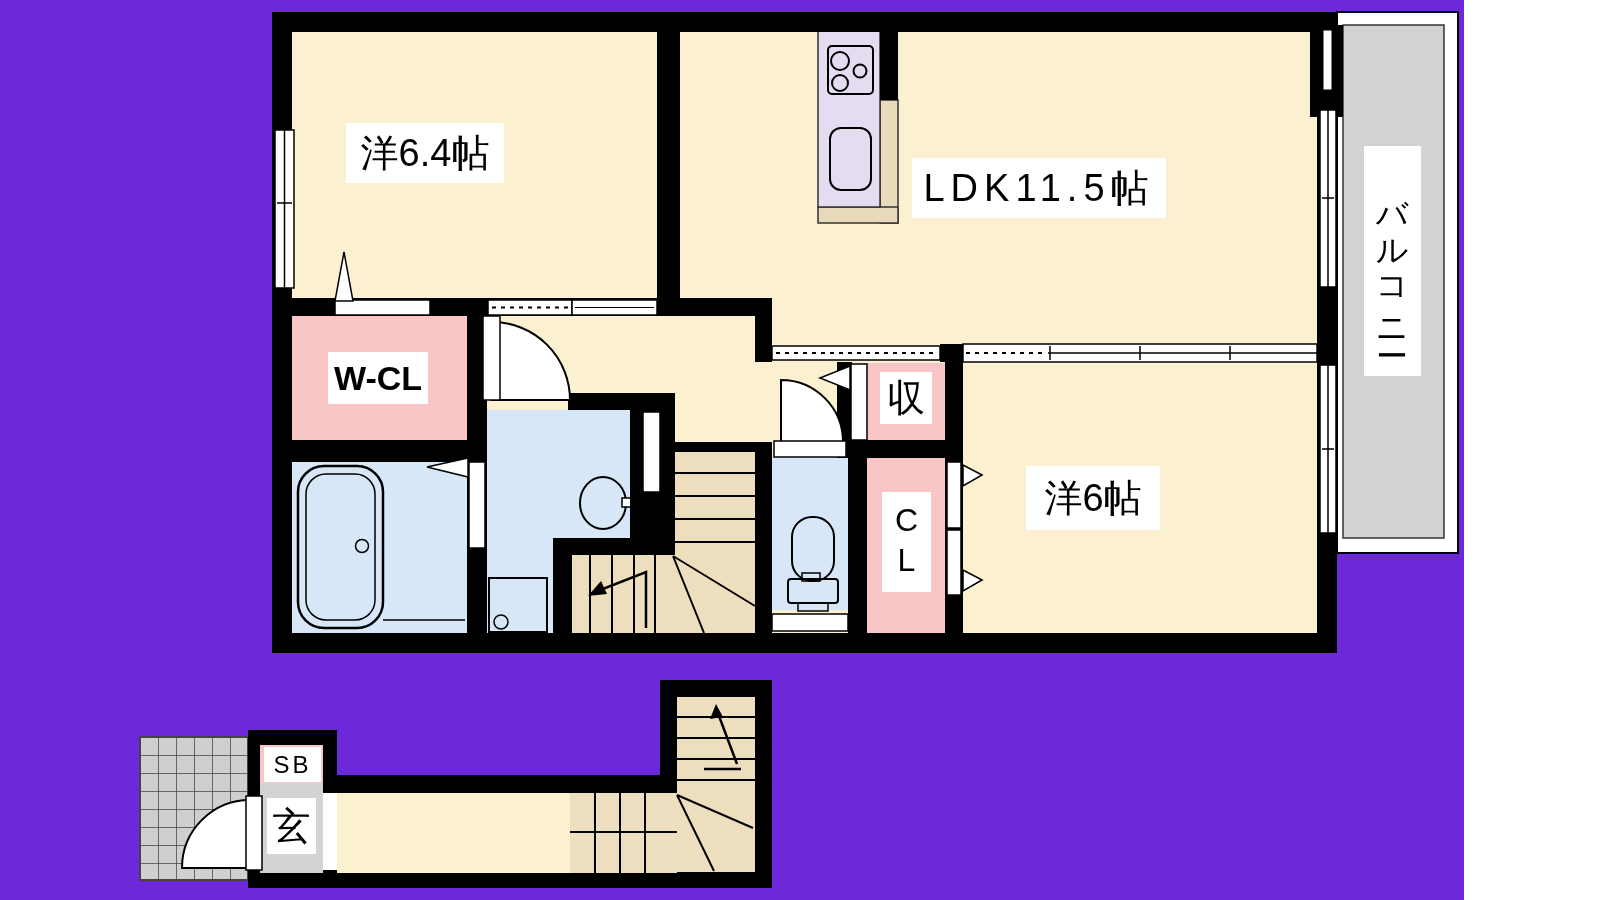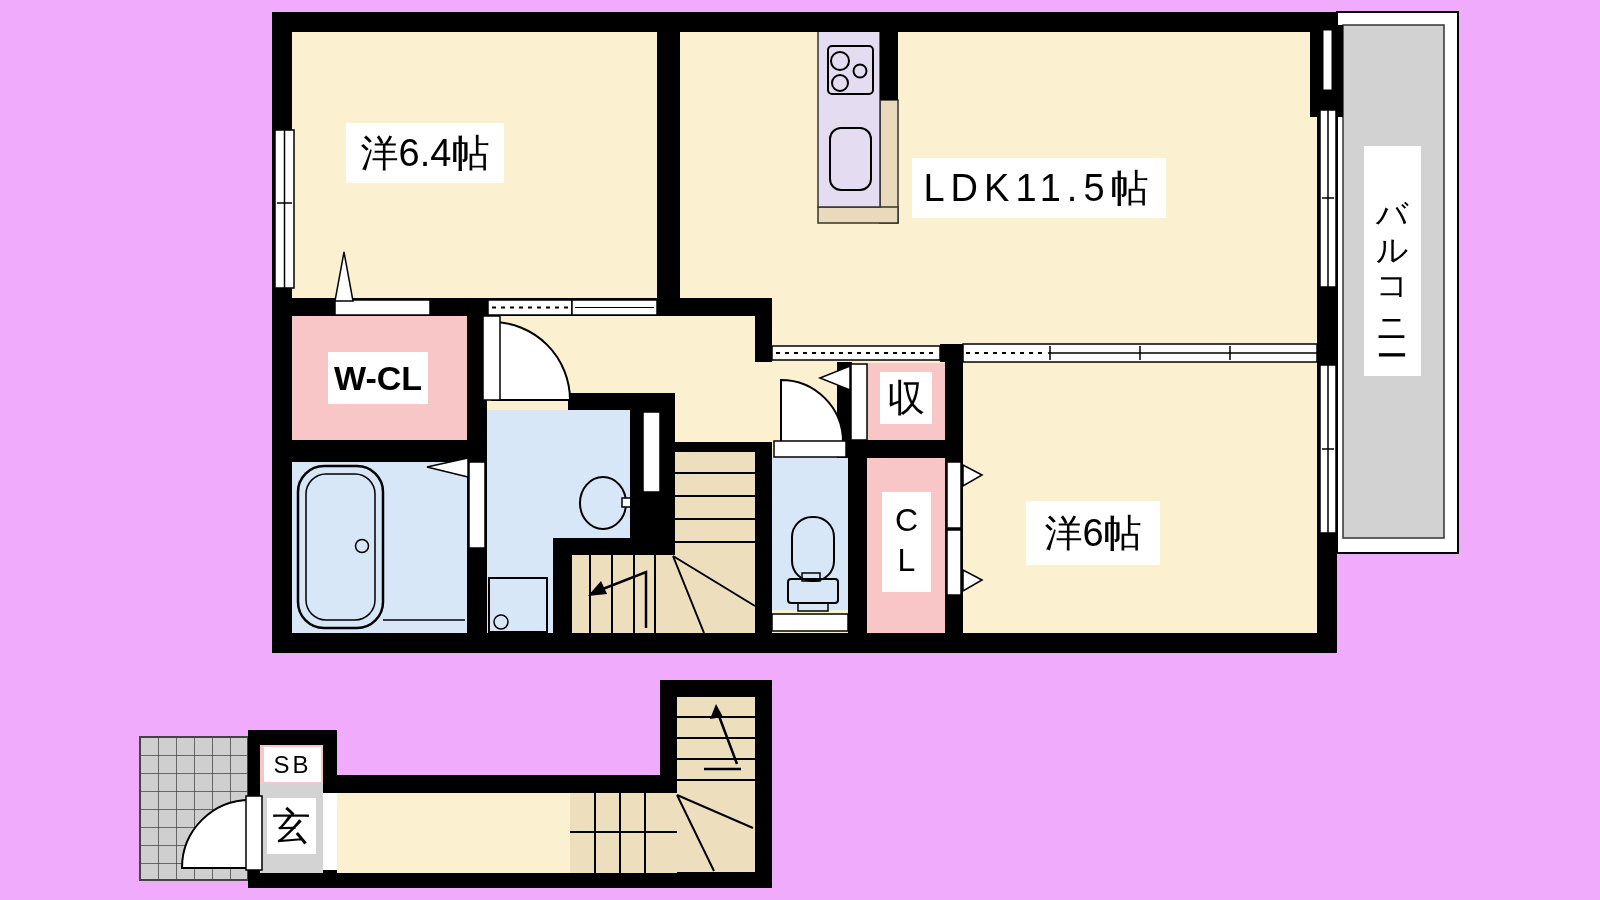--- a/index.html
+++ b/index.html
@@ -1,16 +1,16 @@
 <!DOCTYPE html>
 <html><head>
 <meta charset="utf-8">
 <style>
   html,body{margin:0;padding:0;background:#fff;}
-  .stage{position:relative;width:1600px;height:900px;background:#f0abfc;overflow:hidden;
+  .stage{position:relative;width:1464px;height:900px;background:#6d28d9;overflow:hidden;
          font-family:"Liberation Sans",sans-serif;}
   .stage svg{position:absolute;left:0;top:0;}
   .lbl{position:absolute;background:#ffffff;color:#000;display:flex;align-items:center;
        justify-content:center;line-height:1;font-weight:500;white-space:pre;}
   .vert{writing-mode:vertical-rl;text-orientation:upright;letter-spacing:4px;}
   .f38{font-size:38px;} .f34{font-size:34px;font-weight:bold;} .f32{font-size:32px;} .f24{font-size:24px;}
   .ls6{letter-spacing:6px;} .ls3{letter-spacing:3px;}
 </style>
 </head>
 <body>
@@ -199,21 +199,21 @@
       <polygon points="716,704 710,719 723,717" stroke="none" fill="#000"></polygon>
     </g>
 
     <path d="M250,800 A68,68 0 0 0 182,868 L250,868 Z" fill="#fff" stroke="#000" stroke-width="2"></path>
     <rect x="246" y="796" width="16" height="74" fill="#fff" stroke="#000" stroke-width="1.5"></rect>
   </g>
 </svg>
 
 <div class="lbl f38" style="left:346px;top:123px;width:158px;height:60px;">洋6.4帖</div>
 <div class="lbl f38 ls6" style="left:912px;top:158px;width:254px;height:60px;">LDK11.5帖</div>
-<div class="lbl f38" style="left:1026px;top:466px;width:134px;height:64px;margin-top:35px;">洋6帖</div>
+<div class="lbl f38" style="left:1026px;top:466px;width:134px;height:64px;">洋6帖</div>
 <div class="lbl f34" style="left:328px;top:352px;width:100px;height:52px;">W-CL</div>
 <div class="lbl f38" style="left:880px;top:372px;width:52px;height:52px;">収</div>
 <div class="lbl f32 vert" style="left:882px;top:492px;width:49px;height:100px;">CL</div>
 <div class="lbl f32 vert" style="left:1364px;top:146px;width:57px;height:230px;">バルコニー</div>
 <div class="lbl f24 ls3" style="left:264px;top:747px;width:57px;height:35px;">SB</div>
 <div class="lbl f38" style="left:267px;top:798px;width:49px;height:56px;">玄</div>
 
 </div>
 
 </body></html>

